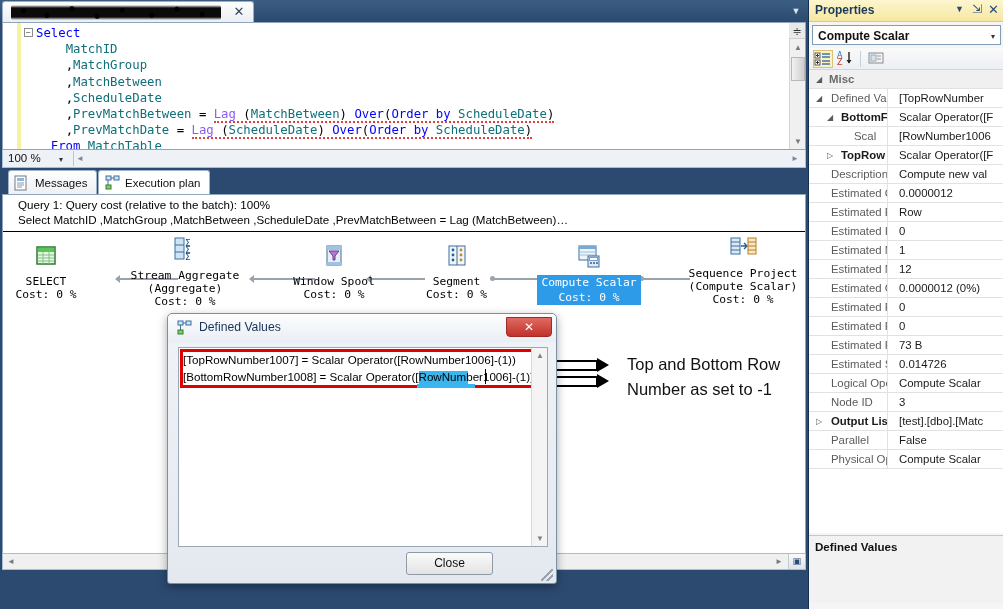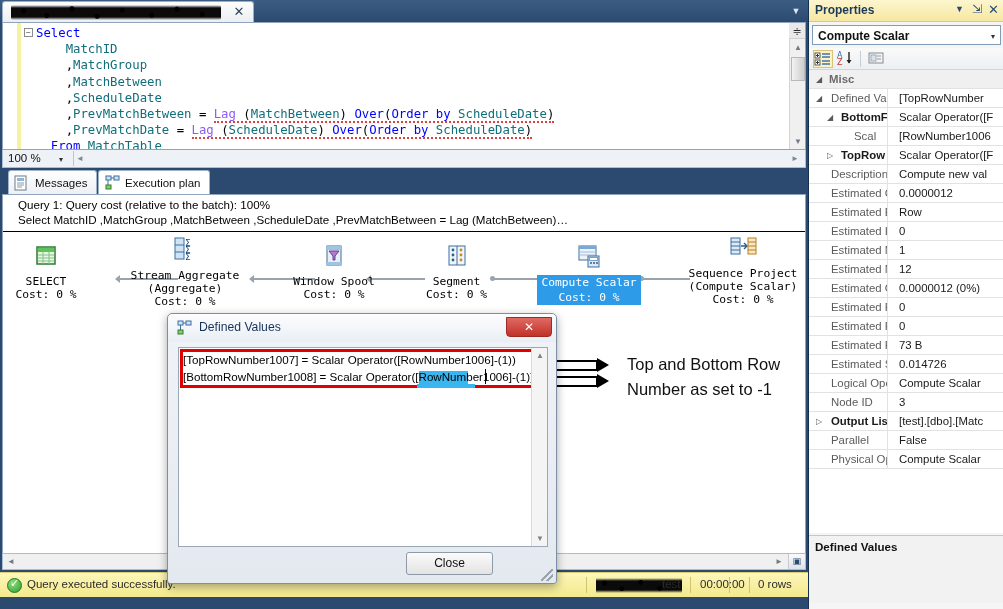--- a/index.html
+++ b/index.html
@@ -627,32 +627,20 @@
         <div class="lbl">Cost: 0 %</div>
       </div>
     </div>
 
     <div id="plan-hscroll">
       <div class="harr l">◄</div>
       <div class="harr r">►</div>
       <div id="plan-zoom-btn">▣</div>
     </div>
 
-    <div id="status-bar">
-      <div id="status-ok-icon"></div>
-      <div id="status-message">Query executed successfully.</div>
-      <div class="status-sep" style="left:586px;"></div>
-      <div id="status-redaction"></div>
-      <div class="status-sep" style="left:690px;"></div>
-      <div id="status-db">test</div>
-      <div class="status-sep" style="left:729px;"></div>
-      <div id="status-time">00:00:00</div>
-      <div class="status-sep" style="left:749px;"></div>
-      <div id="status-rows">0 rows</div>
-    </div>
   </div>
 
   <div id="props">
     <div id="props-title-bar">
       <div id="props-title">Properties</div>
       <div id="props-chevron">▼</div>
       <div id="props-pin">⇲</div>
       <div id="props-close">✕</div>
     </div>
 

